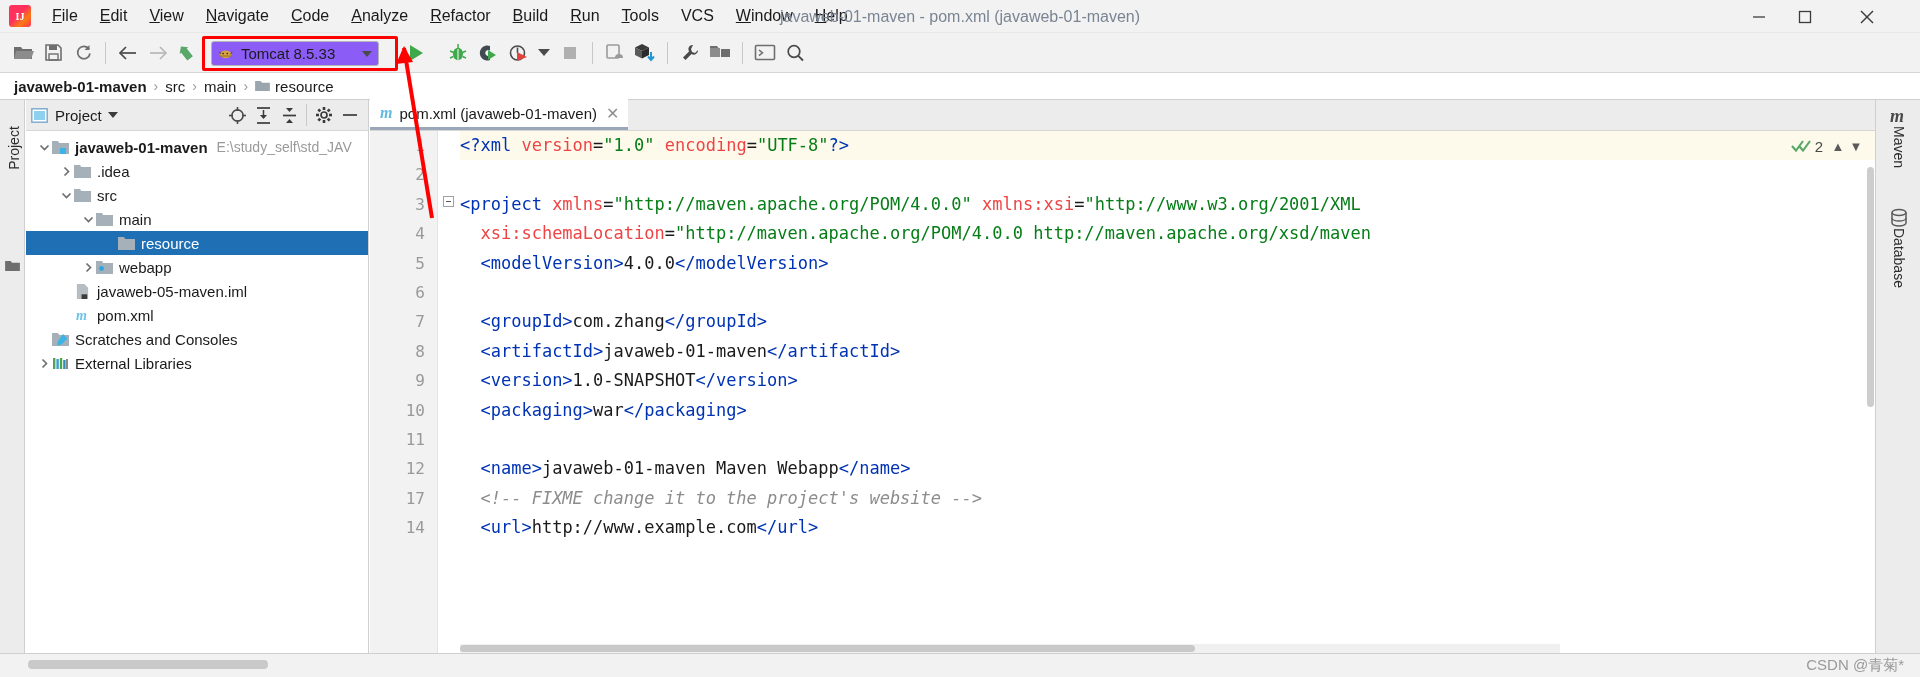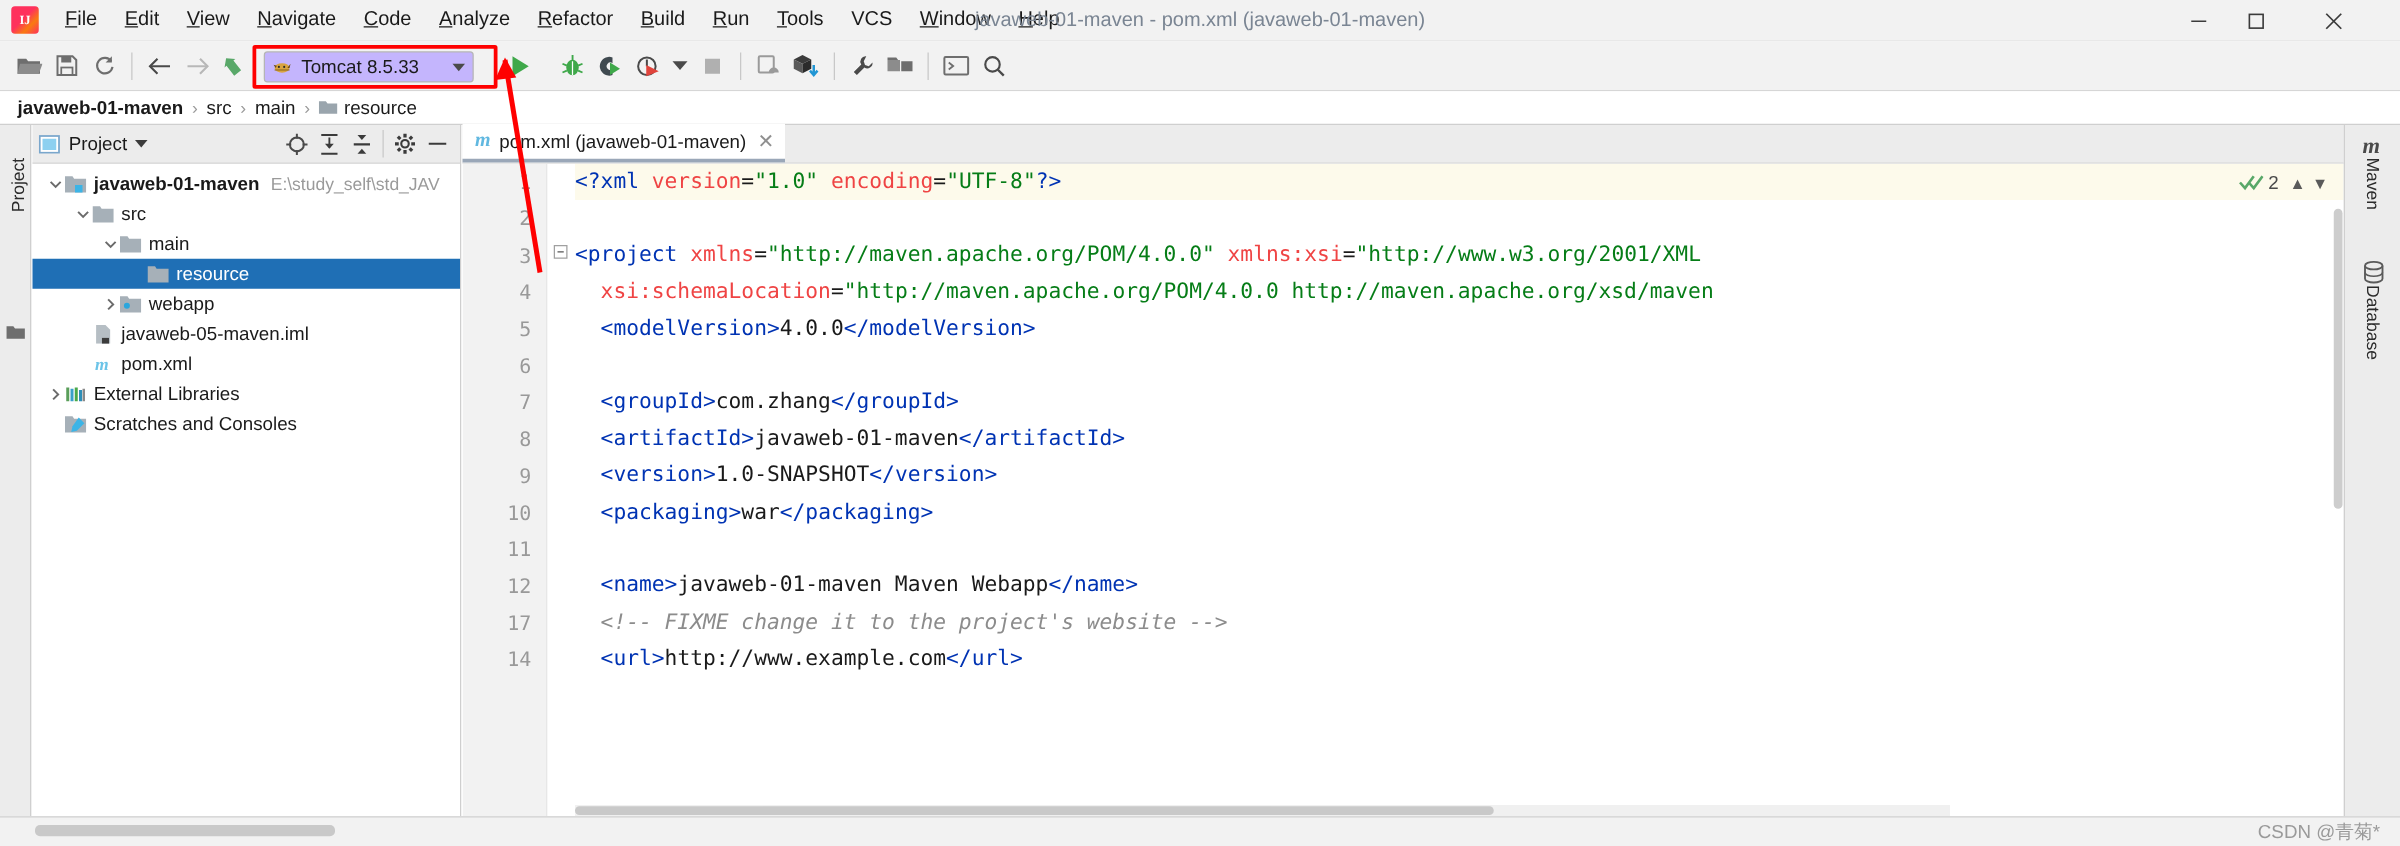--- a/index.html
+++ b/index.html
@@ -87,21 +87,21 @@
     position: absolute; left: 202px; top: 36px;
     width: 196px; height: 35px;
     border: 3px solid #ff0000;
     border-radius: 2px;
     pointer-events: none;
     z-index: 30;
   }
   .runcfg {
     position: absolute; left: 211px; top: 41px;
     width: 168px; height: 25px;
-    background: #c4b5fd;
+    background: #8b5cf6;
     border: 1px solid #b5b5b5;
     border-radius: 3px;
     display: flex; align-items: center;
     padding: 0 6px;
   }
   .runcfg .tomcat-ico { width: 17px; height: 15px; flex: none; margin-right: 6px; }
   .runcfg .label {
     font-size: 15px; color: #1a1a1a; white-space: nowrap;
     flex: 1;
   }
@@ -643,20 +643,33 @@
               <path d="M0 1 L6 1 L7.3 3 L17 3 L17 14 L0 14 Z" fill="#a6b0b8"></path>
               <rect x="8" y="8" width="6" height="6" fill="#3cb4e6"></rect>
             </svg>
           </span>
           <span class="tlabel bold">javaweb-01-maven</span>
           <span class="tpath">E:\study_self\std_JAV</span>
         </div>
         <div class="tnode" style="padding-left: 32px;">
           <span class="twist">
             <svg width="13" height="13" viewBox="0 0 13 13">
+              <path d="M4.5 2.5 L8.5 6.5 L4.5 10.5" fill="none" stroke="#6b6b6b" stroke-width="1.6"></path>
+            </svg>
+          </span>
+          <span style="display: inline-flex; align-items: center;">
+            <svg class="tico" viewBox="0 0 17 15">
+              <path d="M0 1 L6 1 L7.3 3 L17 3 L17 14 L0 14 Z" fill="#a6b0b8"></path>
+            </svg>
+          </span>
+          <span class="tlabel">.idea</span>
+        </div>
+        <div class="tnode" style="padding-left: 32px;">
+          <span class="twist">
+            <svg width="13" height="13" viewBox="0 0 13 13">
               <path d="M2.5 4.5 L6.5 8.5 L10.5 4.5" fill="none" stroke="#6b6b6b" stroke-width="1.6"></path>
             </svg>
           </span>
           <span style="display: inline-flex; align-items: center;">
             <svg class="tico" viewBox="0 0 17 15">
               <path d="M0 1 L6 1 L7.3 3 L17 3 L17 14 L0 14 Z" fill="#a6b0b8"></path>
             </svg>
           </span>
           <span class="tlabel">src</span>
         </div>
@@ -707,47 +720,47 @@
           <span class="tlabel">javaweb-05-maven.iml</span>
         </div>
         <div class="tnode" style="padding-left: 32px;">
           <span class="twist"></span>
           <span style="display: inline-flex; align-items: center;">
             <svg class="tico" viewBox="0 0 16 16">
               <text x="1" y="13" font-family="Liberation Serif, serif" font-size="15" font-style="italic" font-weight="bold" fill="#6cc4e8">m</text>
             </svg>
           </span>
           <span class="tlabel">pom.xml</span>
+        </div>
+        <div class="tnode" style="padding-left: 10px;">
+          <span class="twist"></span>
+          <span style="display: inline-flex; align-items: center;">
+            <svg class="tico" viewBox="0 0 17 15">
+              <path d="M0 1 L6 1 L7.3 3 L17 3 L17 14 L0 14 Z" fill="#a6b0b8"></path>
+              <path d="M11 2 L15.5 6.5 L9.5 12.5 L5 13.5 L6 9 Z" fill="#3cb4e6"></path>
+            </svg>
+          </span>
+          <span class="tlabel">Scratches and Consoles</span>
         </div>
         <div class="tnode" style="padding-left: 10px;">
           <span class="twist">
             <svg width="13" height="13" viewBox="0 0 13 13">
               <path d="M4.5 2.5 L8.5 6.5 L4.5 10.5" fill="none" stroke="#6b6b6b" stroke-width="1.6"></path>
             </svg>
           </span>
           <span style="display: inline-flex; align-items: center;">
             <svg class="tico" viewBox="0 0 17 15">
               <rect x="1" y="2" width="2.4" height="11" fill="#5a9e5a"></rect>
               <rect x="4.4" y="3" width="2.4" height="10" fill="#38a0c9"></rect>
               <rect x="7.8" y="2" width="2.4" height="11" fill="#4aa84a"></rect>
               <rect x="11.2" y="4" width="2.4" height="9" fill="#2f8fb8"></rect>
               <rect x="14" y="3" width="2" height="10" fill="#8a8a8a"></rect>
             </svg>
           </span>
           <span class="tlabel">External Libraries</span>
-        </div>
-        <div class="tnode" style="padding-left: 10px;">
-          <span class="twist"></span>
-          <span style="display: inline-flex; align-items: center;">
-            <svg class="tico" viewBox="0 0 17 15">
-              <path d="M0 1 L6 1 L7.3 3 L17 3 L17 14 L0 14 Z" fill="#a6b0b8"></path>
-              <path d="M11 2 L15.5 6.5 L9.5 12.5 L5 13.5 L6 9 Z" fill="#3cb4e6"></path>
-            </svg>
-          </span>
-          <span class="tlabel">Scratches and Consoles</span>
         </div>
       </div>
   </div>
 
   <div class="editor-area">
     <div class="tabbar">
       <div class="tab">
         <span class="m-ico">m</span>
         <span>pom.xml (javaweb-01-maven)</span>
         <span class="close">✕</span>

